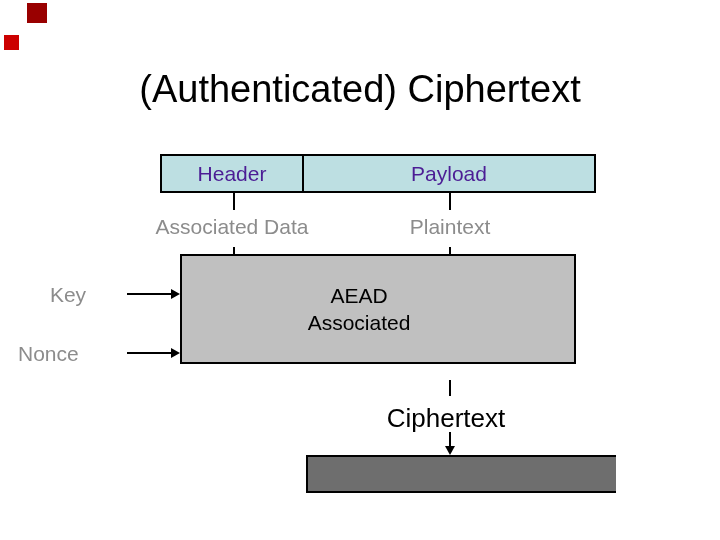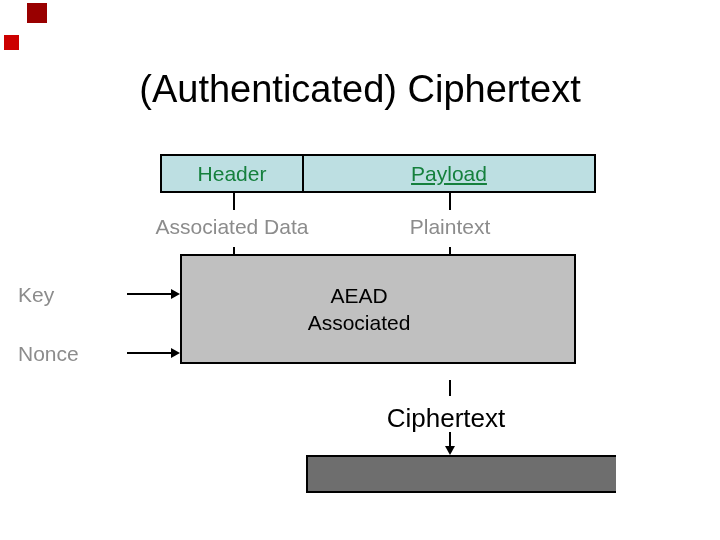--- a/index.html
+++ b/index.html
@@ -10,29 +10,29 @@
   .deco-sq-top{position:absolute;left:27px;top:3px;width:20px;height:20px;background:#990000;}
   .deco-sq-bottom{position:absolute;left:4px;top:35px;width:15px;height:15px;background:#cc0000;}
 
   
   .title{position:absolute;left:0;top:66px;width:720px;text-align:center;
          font-size:38px;line-height:1.25;color:#000;white-space:nowrap;}
 
   
   .message-box{position:absolute;left:160px;top:154px;width:436px;height:39px;
                background:#bddfe2;border:2px solid #000;box-sizing:border-box;display:flex;}
-  .cell{display:flex;align-items:center;justify-content:center;font-size:21px;color:#15803d;}
+  .cell{display:flex;align-items:center;justify-content:center;font-size:21px;color:#4c1d95;}
   .cell-header{width:142px;border-right:2px solid #000;box-sizing:border-box;}
-  .cell-payload{flex:1;text-decoration:underline;}
+  .cell-payload{flex:1;}
 
   
   .flow-label{position:absolute;font-size:21px;color:#8c8c8c;text-align:center;width:200px;}
   .lbl-assoc{left:132px;top:215px;}
   .lbl-plain{left:350px;top:215px;}
-  .lbl-key{left:18px;top:283px;width:100px;text-align:left;}
+  .lbl-key{left:18px;top:283px;width:100px;text-align:center;}
   .lbl-nonce{left:18px;top:342px;width:100px;text-align:left;}
   .lbl-cipher{position:absolute;left:346px;top:403px;width:200px;text-align:center;
               font-size:26px;color:#000;}
 
   
   .vline{position:absolute;width:2px;background:#000;}
   .v1{left:233px;top:193px;height:17px;}
   .v2{left:449px;top:193px;height:17px;}
   .v3{left:233px;top:247px;height:15px;}
   .v4{left:449px;top:247px;height:15px;}

